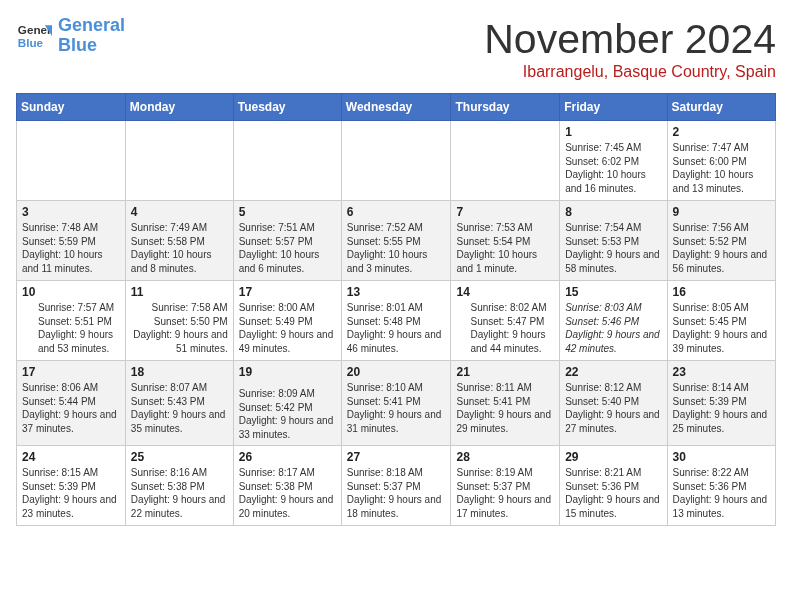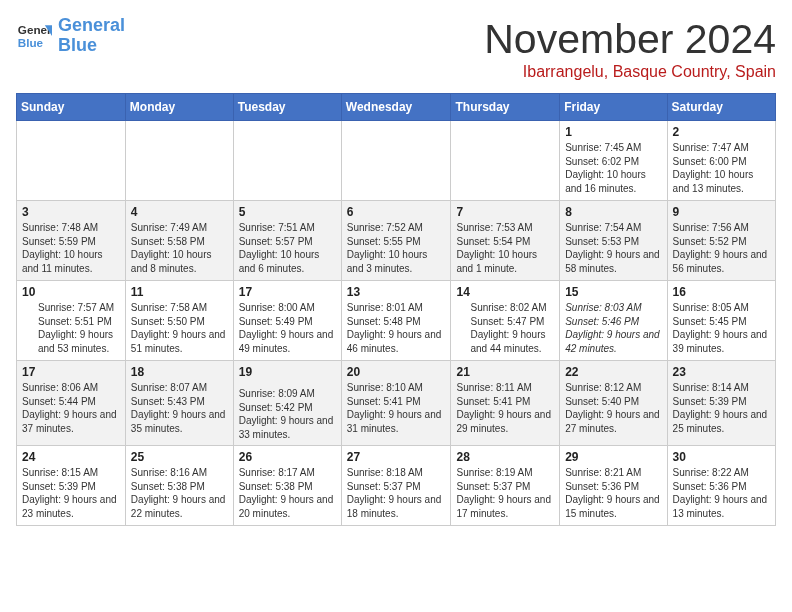--- a/index.html
+++ b/index.html
@@ -186,21 +186,21 @@
       </tr>
       <tr>
         <td>
           <div class="day-number">10</div>
           <div class="day-info" style="white-space: pre-line; margin-left: 16px;">Sunrise: 7:57 AM
 Sunset: 5:51 PM
 Daylight: 9 hours and 53 minutes.</div>
         </td>
         <td>
           <div class="day-number">11</div>
-          <div class="day-info" style="white-space: pre-line;">Sunrise: 7:58 AM
+          <div class="day-info" style="white-space: pre-line; text-align: right;">Sunrise: 7:58 AM
 Sunset: 5:50 PM
 Daylight: 9 hours and 51 minutes.</div>
         </td>
         <td>
           <div class="day-number">17</div>
           <div class="day-info" style="white-space: pre-line;">Sunrise: 8:00 AM
 Sunset: 5:49 PM
 Daylight: 9 hours and 49 minutes.</div>
         </td>
         <td>

